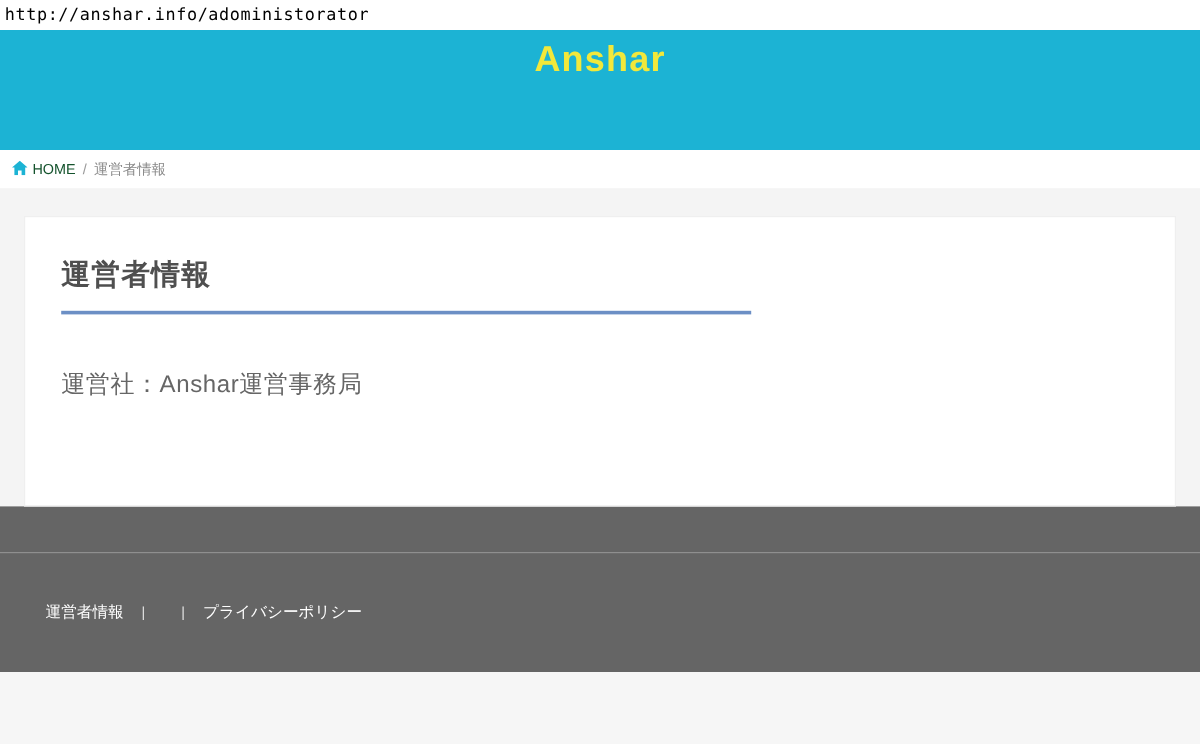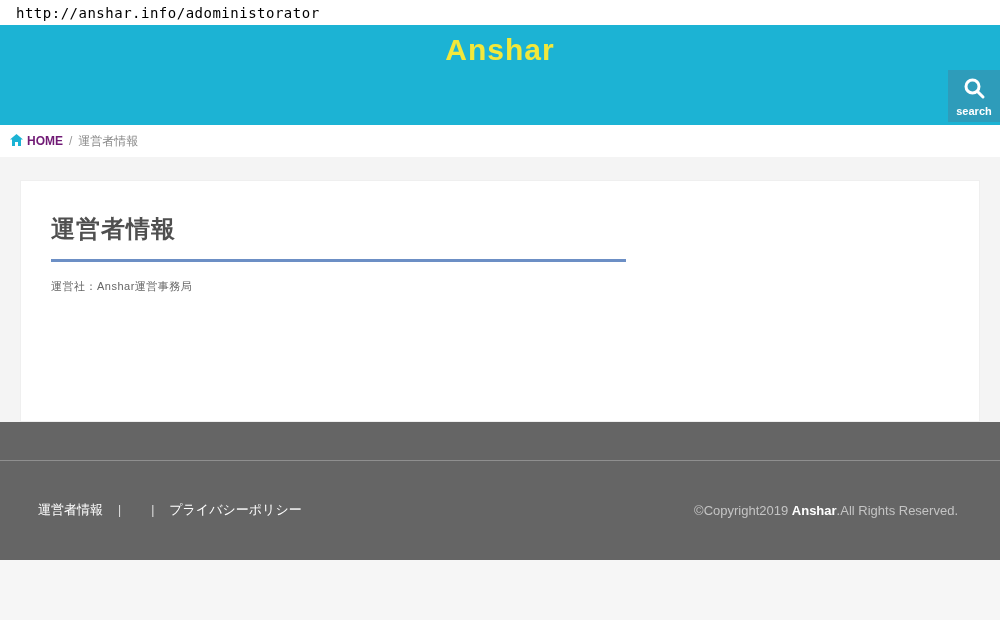--- a/index.html
+++ b/index.html
@@ -9,21 +9,21 @@
     background: #f6f6f6;
     overflow: hidden;
   }
 
   
   .url-bar {
     height: 25px;
     background: #ffffff;
     display: flex;
     align-items: center;
-    padding-left: 16px;
+    padding-left: 4px;
     font-family: "DejaVu Sans Mono", monospace;
     font-size: 14px;
     color: #000000;
     letter-spacing: 0.5px;
   }
 
   
   .site-header {
     position: relative;
     height: 100px;
@@ -66,27 +66,26 @@
   .breadcrumb {
     height: 32px;
     background: #ffffff;
     display: flex;
     align-items: center;
     padding-left: 10px;
     font-size: 12px;
     gap: 6px;
   }
   .breadcrumb .crumb-home {
-    color: #701a75;
+    color: #14532d;
     display: flex;
     align-items: center;
     gap: 4px;
     cursor: pointer;
     text-decoration: none;
-    font-weight: bold;
   }
   .breadcrumb .crumb-sep { color: #999999; }
   .breadcrumb .crumb-current { color: #888888; }
 
   
   .page-bg {
     height: 265px;
     background: #f4f4f4;
   }
   .content-card {
@@ -104,23 +103,23 @@
     border-bottom: 3px solid #6c8fc5;
     padding-bottom: 14px;
   }
   .page-title {
     font-size: 24px;
     font-weight: bold;
     color: #4f4f4f;
     letter-spacing: 1px;
   }
   .body-line {
-    font-size: 11px;
+    font-size: 20px;
     color: #666666;
-    margin-top: 17px;
+    margin-top: 45px;
     letter-spacing: 0.5px;
   }
 
   
   .site-footer {
     height: 138px;
     background: #656565;
   }
   .footer-top {
     height: 39px;
@@ -164,29 +163,20 @@
 </style>
 </head>
 <body>
 
 <div class="url-bar">
   <span>http://anshar.info/adoministorator</span>
 </div>
 
 <header class="site-header">
   <div class="logo">Anshar</div>
-  <button class="search-btn">
-    <span>
-      <svg width="24" height="24" viewBox="0 0 24 24">
-        <circle cx="10.5" cy="10.5" r="6.5" fill="none" stroke="#ffffff" stroke-width="3"></circle>
-        <line x1="15.5" y1="15.5" x2="21" y2="21" stroke="#ffffff" stroke-width="3" stroke-linecap="round"></line>
-      </svg>
-    </span>
-    <span class="search-label">search</span>
-  </button>
 </header>
 
 <nav class="breadcrumb">
   <a class="crumb-home">
     <span>
       <svg width="13" height="12" viewBox="0 0 13 12">
         <path d="M6.5 0 L13 5.5 L11 5.5 L11 12 L8 12 L8 8 L5 8 L5 12 L2 12 L2 5.5 L0 5.5 Z" fill="#1cb3d4"></path>
       </svg>
     </span>
     <span>HOME</span>
@@ -206,19 +196,16 @@
 
 <footer class="site-footer">
   <div class="footer-top"></div>
   <div class="footer-main">
     <div class="footer-links">
       <a class="footer-link">運営者情報</a>
       <span class="footer-sep">|</span>
       <span class="footer-sep">|</span>
       <a class="footer-link">プライバシーポリシー</a>
     </div>
-    <div class="copyright">
-      <span>©Copyright2019 </span><span class="brand">Anshar</span><span>.All Rights Reserved.</span>
-    </div>
   </div>
 </footer>
 
 <div class="bottom-space"></div>
 
 </body></html>

